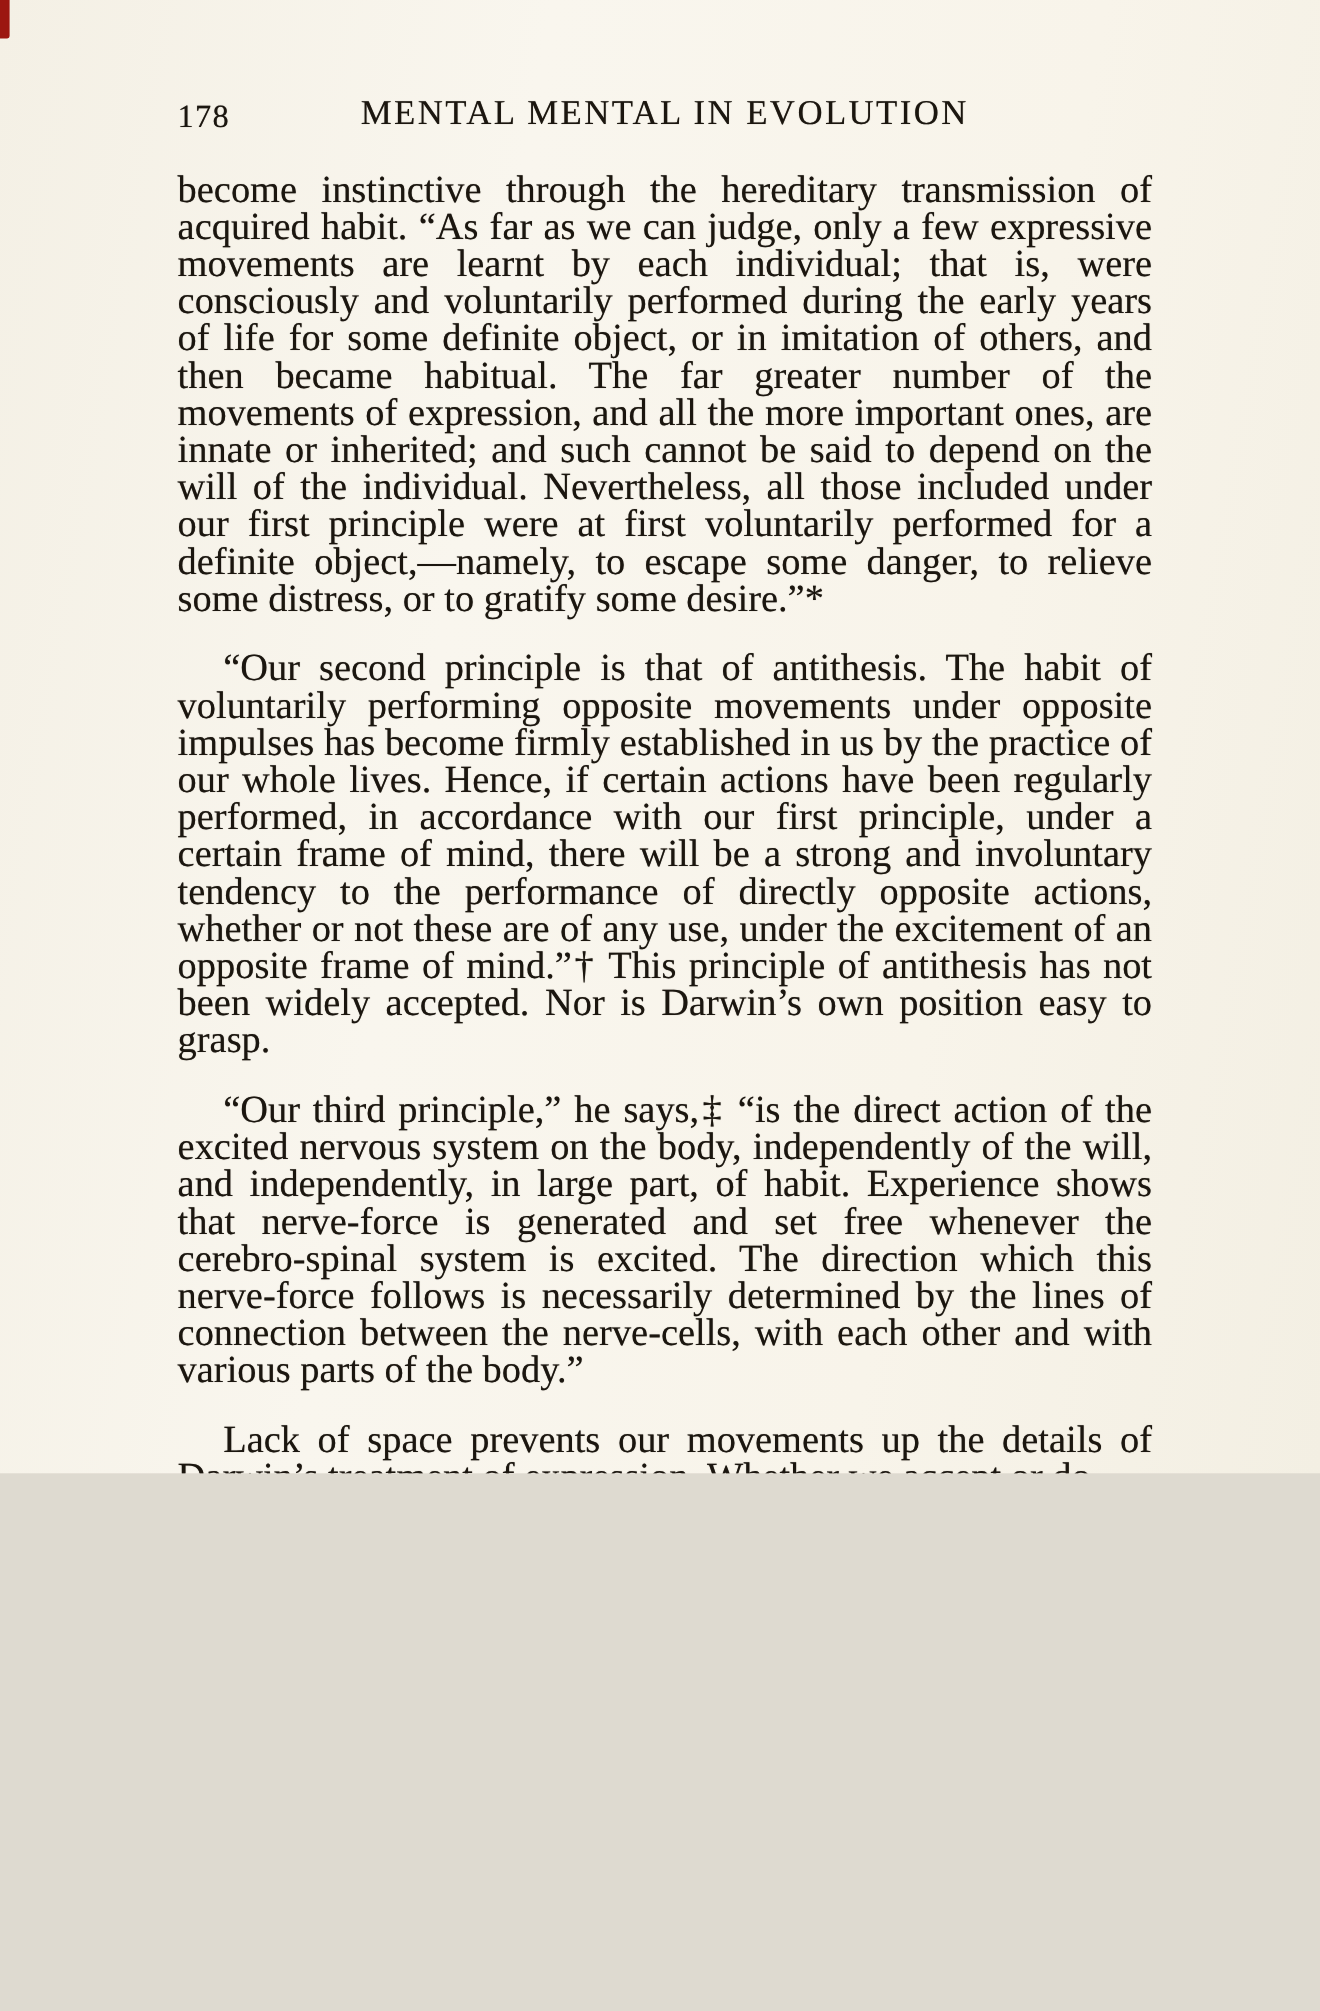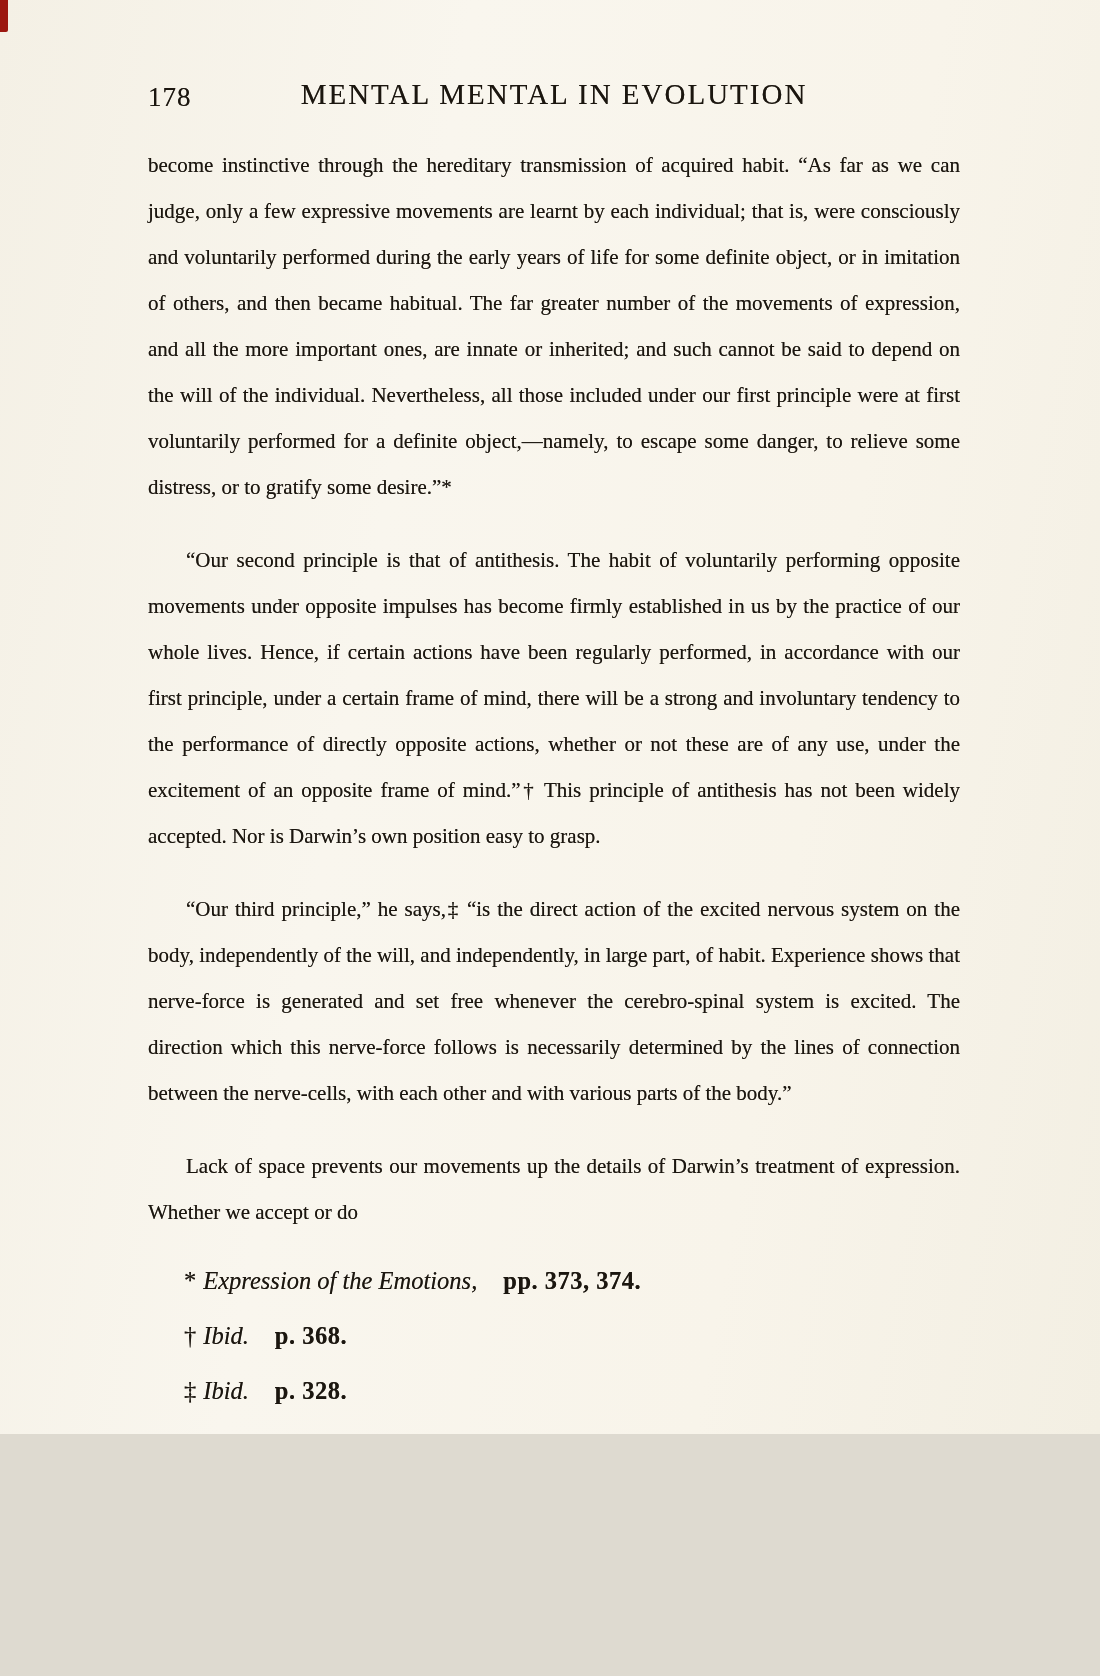--- a/index.html
+++ b/index.html
@@ -1,19 +1,19 @@
 <!DOCTYPE html>
 <html lang="en"><head>
 <meta charset="utf-8">
 <style>
   html,body { margin:0; padding:0; background:#dedad0; }
   .page {
     position:relative;
     width:1100px;
-    height:1434px;
+    height:1228px;
     margin:0 auto;
     background:linear-gradient(100deg,#f4f0e5 0%, #f9f6ee 35%, #f8f4ea 70%, #f3efe3 100%);
     overflow:hidden;
     font-family:"Liberation Serif", "DejaVu Serif", serif;
     color:#1b160f;
   }
   .edge { position:absolute; left:0; }
   .edge-top { top:0; width:8px; height:32px; background:#9c1710; border-radius:0 0 2px 0; }
   .edge-bottom { top:1590px; width:8px; height:86px; background:#9c1710; border-radius:0 2px 0 0; }
 
@@ -29,22 +29,22 @@
     position:absolute; left:0; top:4px;
     font-size:27px; letter-spacing:1px;
   }
   .running-head {
     font-size:29px;
     letter-spacing:2px;
     white-space:nowrap;
   }
   .body-par {
     margin:0;
-    font-size:21px;
-    line-height:46px;
+    font-size:32px;
+    line-height:31px;
     text-align:justify;
     hyphens:auto;
     -webkit-hyphens:auto;
   }
   .indent { text-indent:38px;margin-top:27px; }
   .footnotes { margin-top:30px; padding-left:36px; }
   .fn { margin:0 0 23px 0; font-size:24.5px; line-height:32px; }
   .fn-marker { margin-right:7px; }
   .fn-source { font-style:italic; margin-right:26px; }
   .fn-pages { font-weight:bold; letter-spacing:0.5px; }

